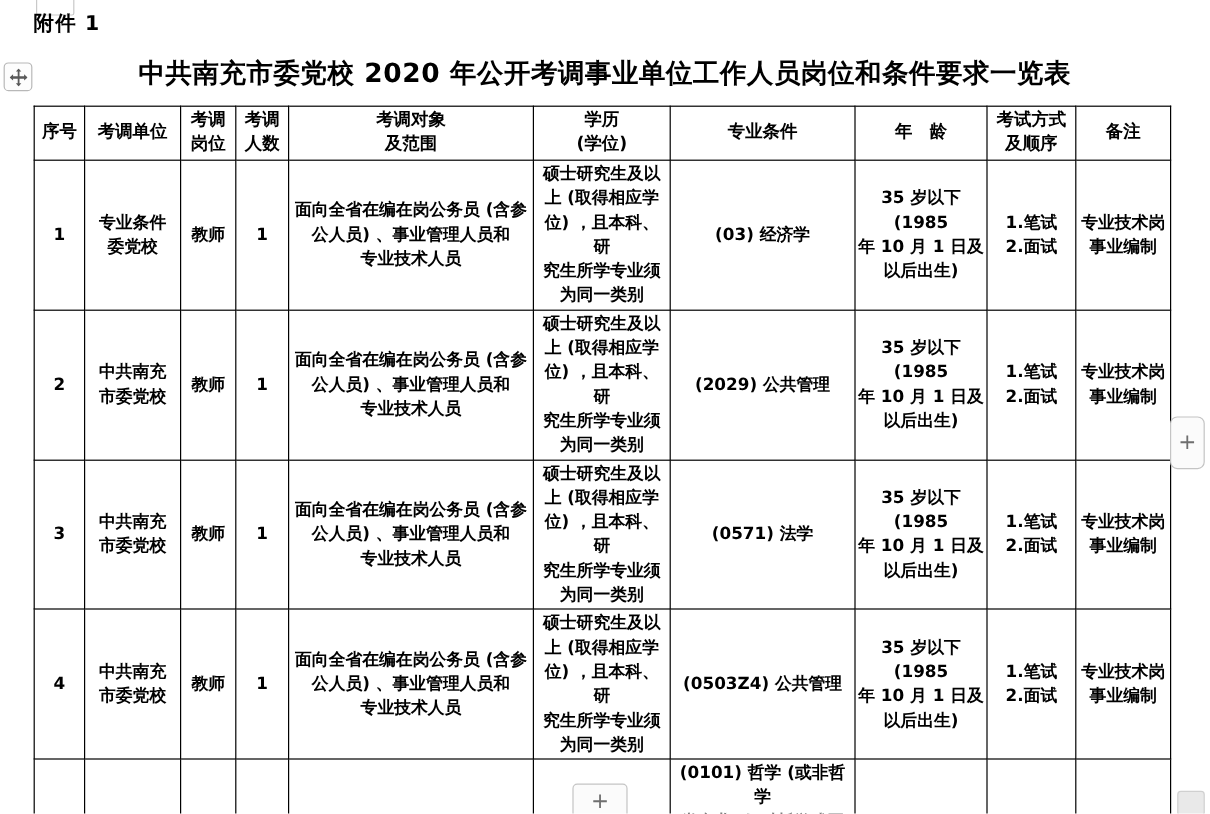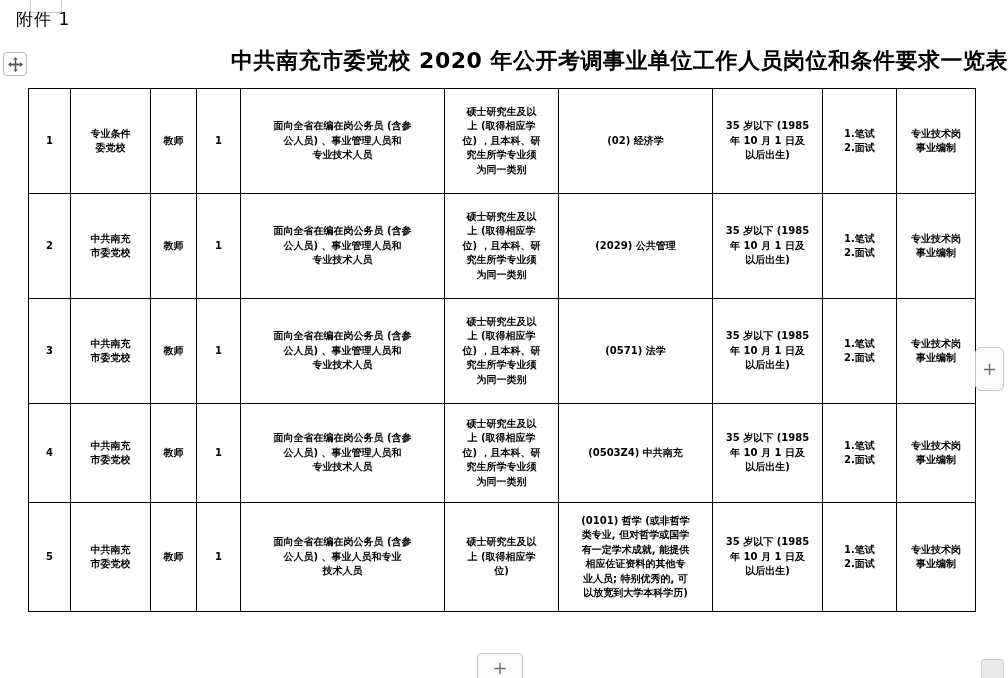--- a/index.html
+++ b/index.html
@@ -1,33 +1,33 @@
 <!DOCTYPE html>
 <html><head>
 <meta charset="utf-8">
 <style>
   html,body{margin:0;padding:0;}
   body{
     width:1008px;height:678px;background:#ffffff;position:relative;overflow:hidden;
     font-family:"DejaVu Sans","Liberation Sans",sans-serif;color:#000;
   }
   .attachment{
-    position:absolute;left:16px;top:8px;font-size:17px;font-weight:normal;letter-spacing:1px;
+    position:absolute;left:28px;top:8px;font-size:17px;font-weight:bold;letter-spacing:1px;
   }
   .title{
-    position:absolute;left:0;top:46px;width:1008px;text-align:right;
+    position:absolute;left:0;top:46px;width:1008px;text-align:center;
     font-size:22px;font-weight:bold;letter-spacing:0.5px;white-space:nowrap;
   }
   table.jobs{
     position:absolute;left:28px;top:88px;width:947px;
     border-collapse:collapse;table-layout:fixed;
   }
   table.jobs th,table.jobs td{
     border:1.5px solid #000;font-weight:bold;text-align:center;vertical-align:middle;
-    padding:1px 2px;font-size:10px;line-height:1.45;white-space:pre-line;overflow:hidden;
+    padding:1px 2px;font-size:14px;line-height:1.45;white-space:pre-line;overflow:hidden;
   }
   table.jobs th{font-size:14.5px;line-height:1.35;}
   tr.h0{height:45px;}
   tr.h1{height:105px;}
   tr.h2{height:105px;}
   tr.h3{height:105px;}
   tr.h4{height:99px;}
   tr.h5{height:109px;}
   td.age{text-align:left;padding-left:3px;}
   td.major-long{font-size:13px;line-height:1.35;padding:0 1px;}
@@ -80,35 +80,52 @@
         <col style="width:46px">
       <col style="width:44px">
         <col style="width:204px">
         <col style="width:114px">
       <col style="width:154px">
         <col style="width:110px">
         <col style="width:74px">
       <col style="width:79px">
     </colgroup>
     <tbody>
+        <tr class="h0">
+      <th>序号</th>
+      <th>考调单位</th>
+      <th>考调
+岗位</th>
+      <th>考调
+人数</th>
+      <th>考调对象
+及范围</th>
+      <th>学历
+(学位)</th>
+      <th>专业条件</th>
+      <th>年　龄</th>
+      <th>考试方式
+及顺序</th>
+      <th>备注</th>
+    </tr>
     <tr class="h1">
       <td>1</td>
       <td>专业条件
 委党校</td>
       <td>教师</td>
       <td>1</td>
       <td>面向全省在编在岗公务员 (含参
 公人员) 、事业管理人员和
 专业技术人员</td>
       <td>硕士研究生及以
 上 (取得相应学
 位) ，且本科、研
 究生所学专业须
 为同一类别</td>
-      <td>(02) 经济学</td>
+      <td>(03) 经济学</td>
       <td class="age">35 岁以下 (1985
 年 10 月 1 日及
 以后出生)</td>
       <td>1.笔试
 2.面试</td>
       <td>专业技术岗
 事业编制</td>
     </tr>
     <tr class="h2">
       <td>2</td>
@@ -163,21 +180,21 @@
       <td>教师</td>
       <td>1</td>
       <td>面向全省在编在岗公务员 (含参
 公人员) 、事业管理人员和
 专业技术人员</td>
       <td>硕士研究生及以
 上 (取得相应学
 位) ，且本科、研
 究生所学专业须
 为同一类别</td>
-      <td>(0503Z4) 中共南充</td>
+      <td>(0503Z4) 公共管理</td>
       <td class="age">35 岁以下 (1985
 年 10 月 1 日及
 以后出生)</td>
       <td>1.笔试
 2.面试</td>
       <td>专业技术岗
 事业编制</td>
     </tr>
     <tr class="h5">
       <td>5</td>

